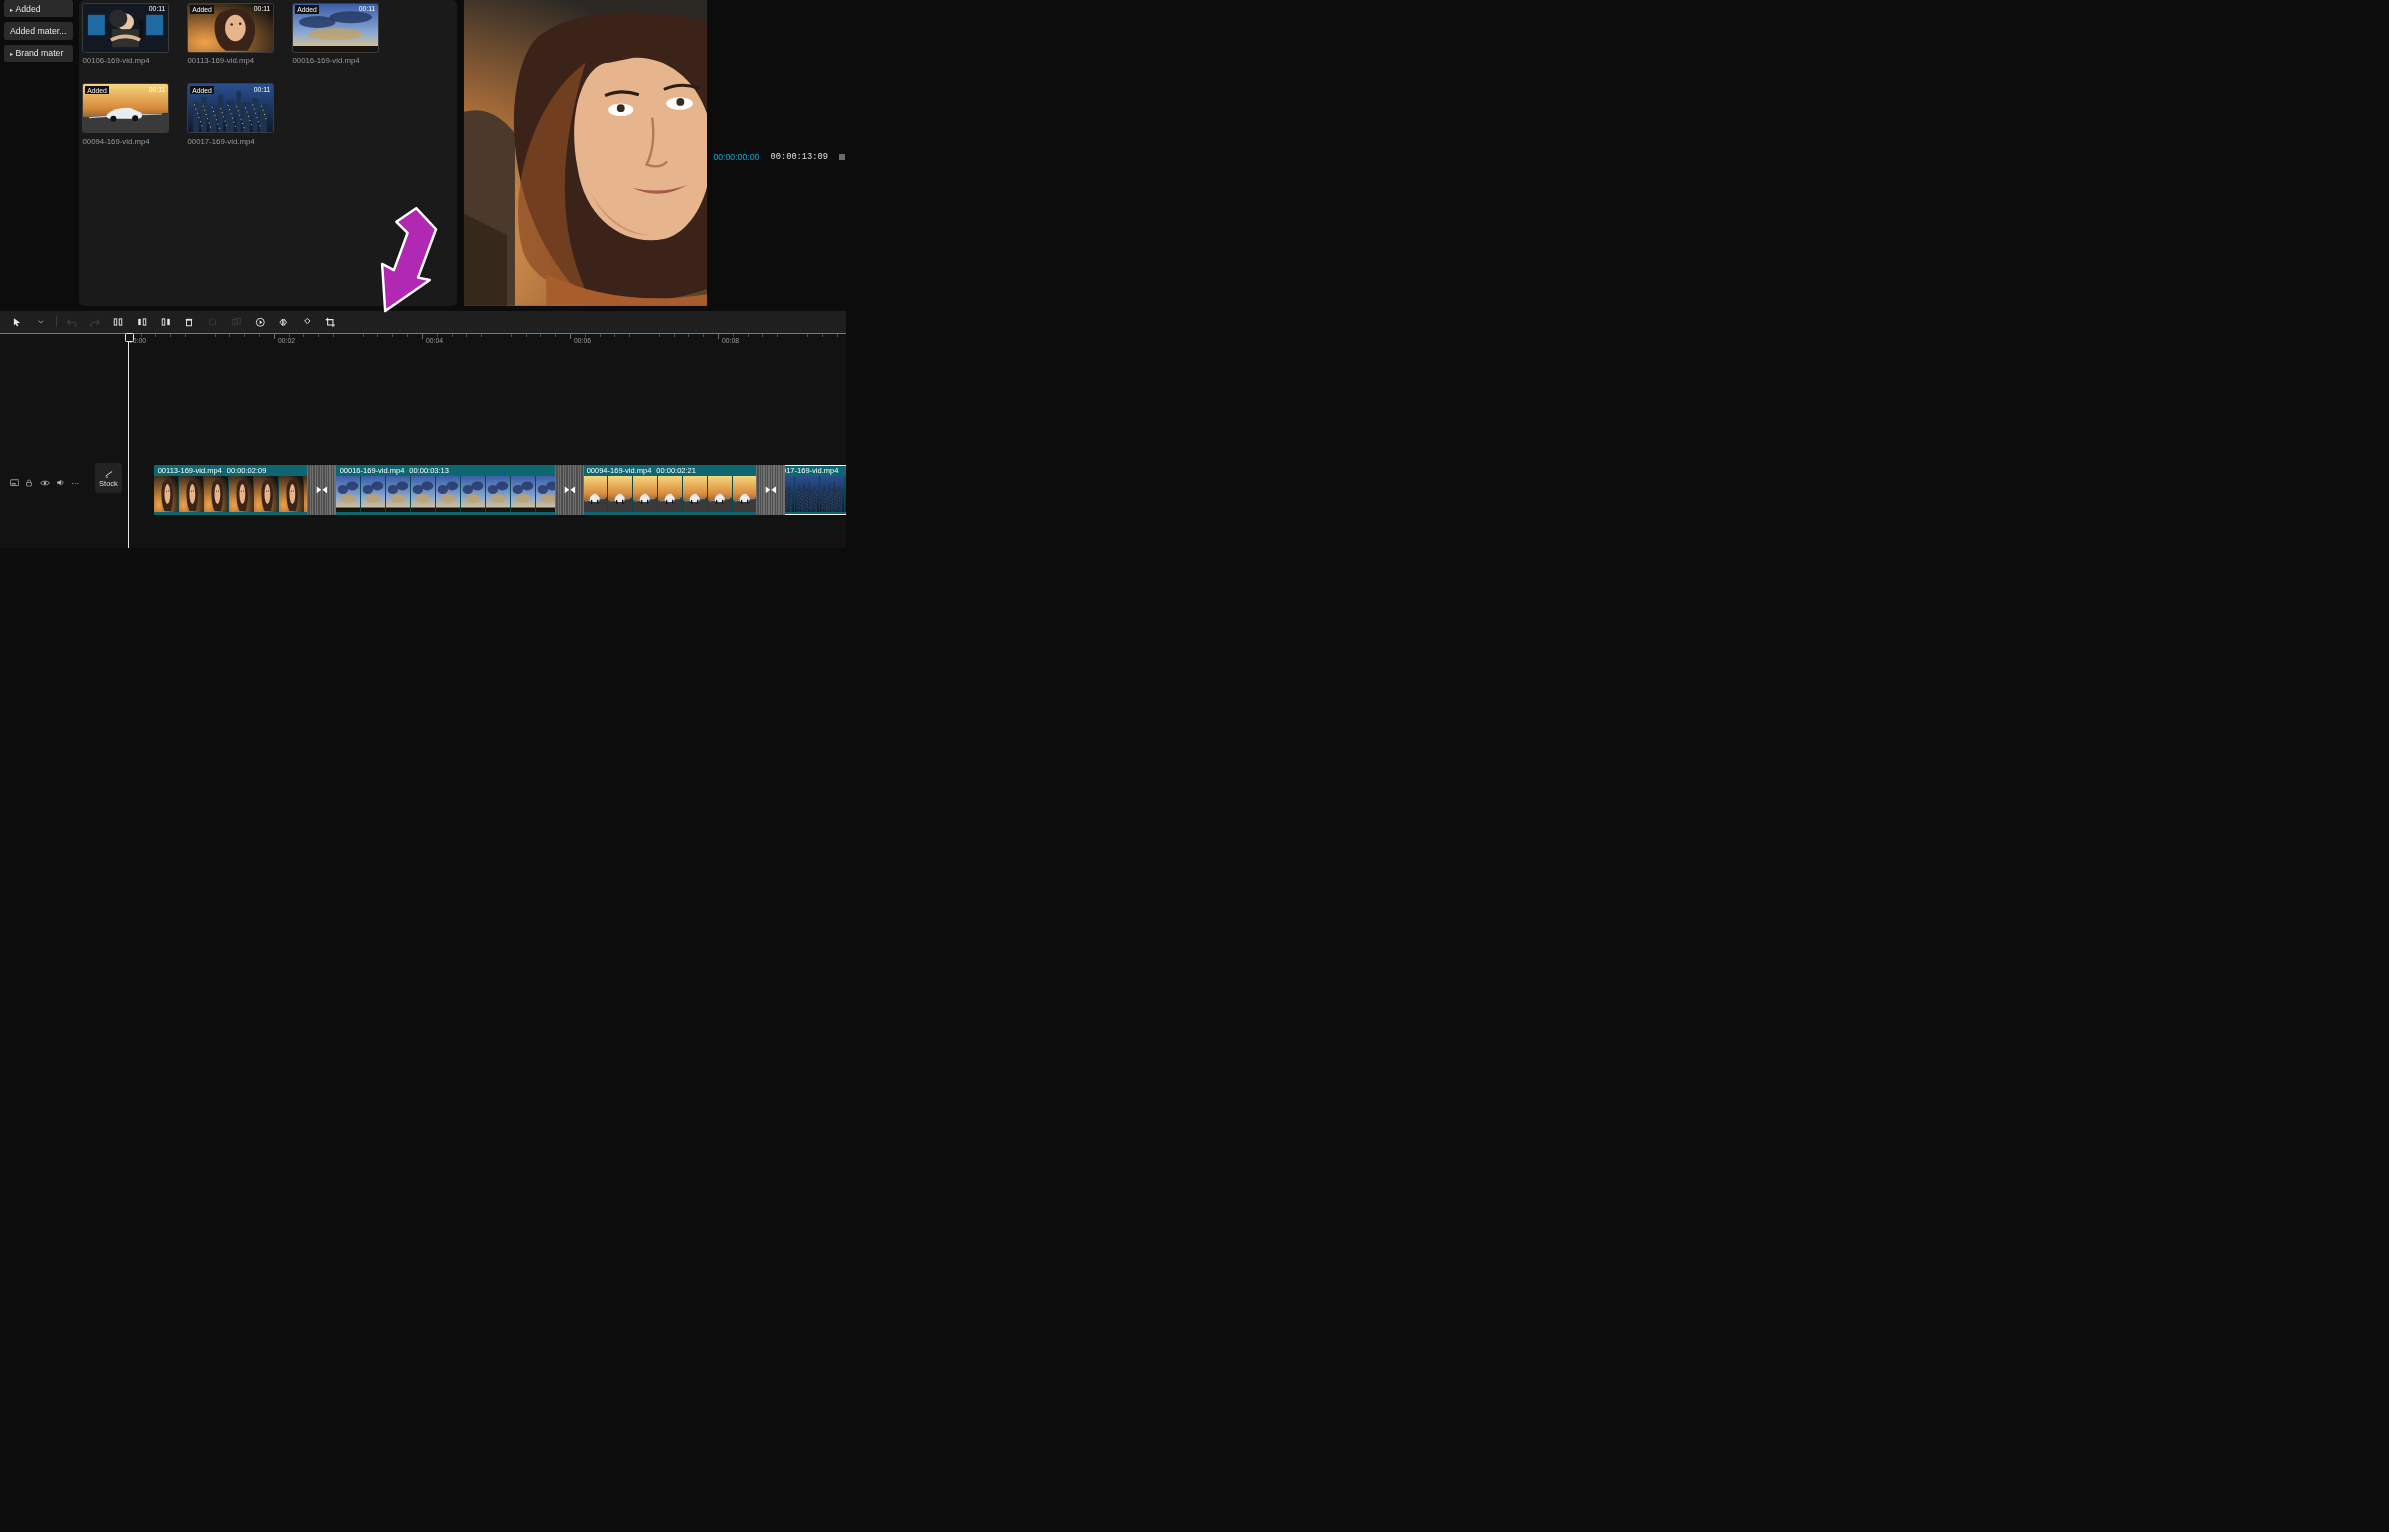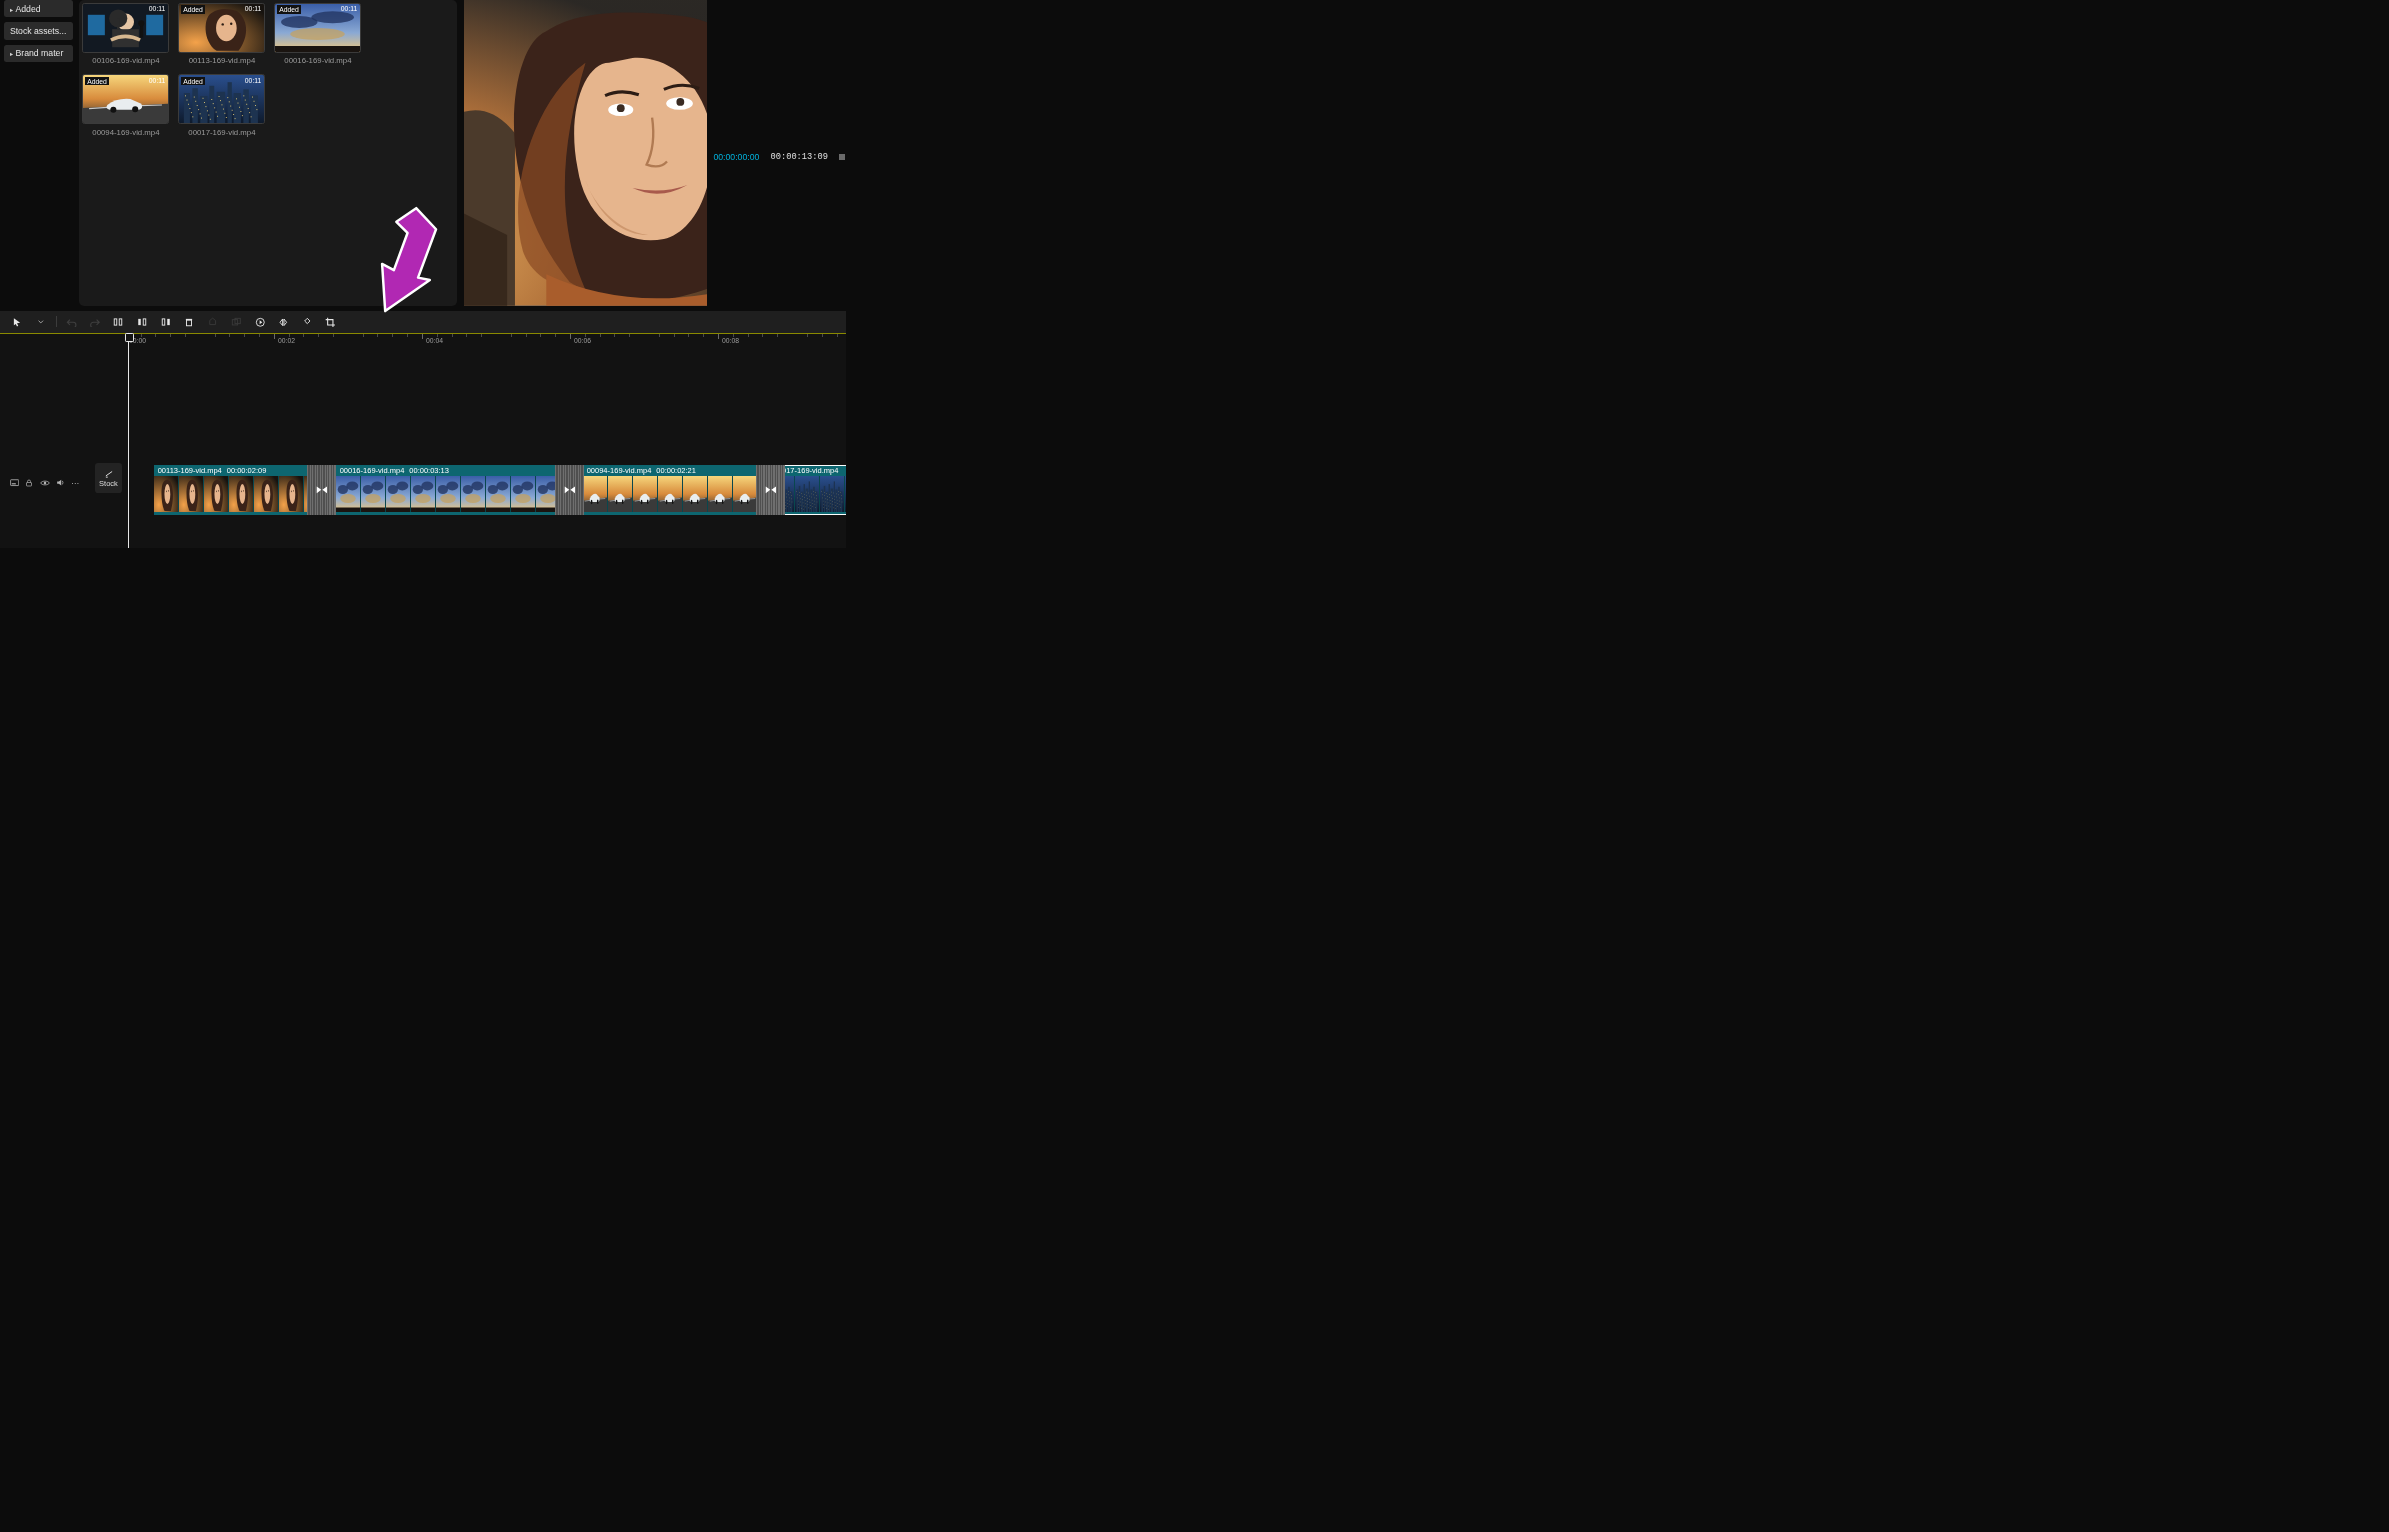--- a/index.html
+++ b/index.html
@@ -3,21 +3,21 @@
 <meta charset="utf-8">
 <style>
   *{box-sizing:border-box;margin:0;padding:0;font-family:"Segoe UI",Arial,sans-serif;}
   body{background:#0c0c0c;color:#d9d9d9;width:846px;height:548px;overflow:hidden;position:relative;}
   .app{display:flex;flex-direction:column;width:100%;height:100%;}
   .upper{display:flex;height:306px;}
   .sidebar{width:93px;padding:0 3.7px;display:flex;flex-direction:column;gap:5px;}
   .side-item{background:#2b2b2b;border-radius:2.5px;padding:3.7px 6.2px;font-size:8.7px;color:#e6e6e6;cursor:pointer;white-space:nowrap;overflow:hidden;text-overflow:ellipsis;}
   .caret::before{content:"▸";font-size:6.2px;margin-right:2.5px;color:#cfcfcf;}
   .media-panel{flex:0 0 378px;background:#1a1a1a;border-radius:5px;margin-left:2.5px;padding:2.5px 2.5px 2.5px 2.5px;overflow:hidden;}
-  .media-grid{display:flex;flex-wrap:wrap;gap:9px;padding:0 0 0 1.2px;text-align:center;}
+  .media-grid{display:flex;flex-wrap:wrap;gap:18px;padding:0 0 0 1.2px;}
   .thumb-item{width:87px;display:flex;flex-direction:column;gap:3.7px;}
   .thumb{position:relative;width:87px;height:50px;border-radius:2.5px;overflow:hidden;background:#222;border:0.6px solid #3b3b3b;}
   .thumb .added{position:absolute;top:1.9px;left:1.9px;background:#111;color:#fff;font-size:6.8px;padding:0.6px 1.9px;}
   .thumb .dur{position:absolute;top:1.9px;right:3.1px;color:#fff;font-size:6.8px;}
   .thumb-label{font-size:7.8px;color:#9a9a9a;}
   .preview-panel{flex:1;margin-left:7.5px;display:flex;flex-direction:row;}
   .preview{flex:0 0 243px;background:linear-gradient(135deg,#3a2d22,#0d1116);position:relative;overflow:hidden;}
   .preview svg{width:100%;height:100%;}
   .preview-controls{display:flex;align-items:center;gap:11.2px;padding:8.7px 6.2px 0 6.2px;font-size:8.7px;}
   .tc-current{color:#00b3de;}
@@ -50,21 +50,21 @@
   
   .paint{width:100%;height:100%;}
 </style>
 </head>
 <body>
 
 <div class="app">
   <div class="upper">
     <div class="sidebar">
       <div class="side-item caret">Added</div>
-      <div class="side-item">Stock assets...</div>
+      <div class="side-item">Added mater...</div>
       <div class="side-item caret">Brand mater</div>
     </div>
 
     <div class="media-panel">
       <div class="media-grid" id="media-grid">
           <div class="thumb-item">
     <div class="thumb">
       <svg class="paint" viewBox="0 0 140 80" preserveAspectRatio="none">
       <rect width="140" height="80" fill="#121922"></rect>
       <rect x="8" y="18" width="28" height="34" fill="#1f6aa0"></rect>

